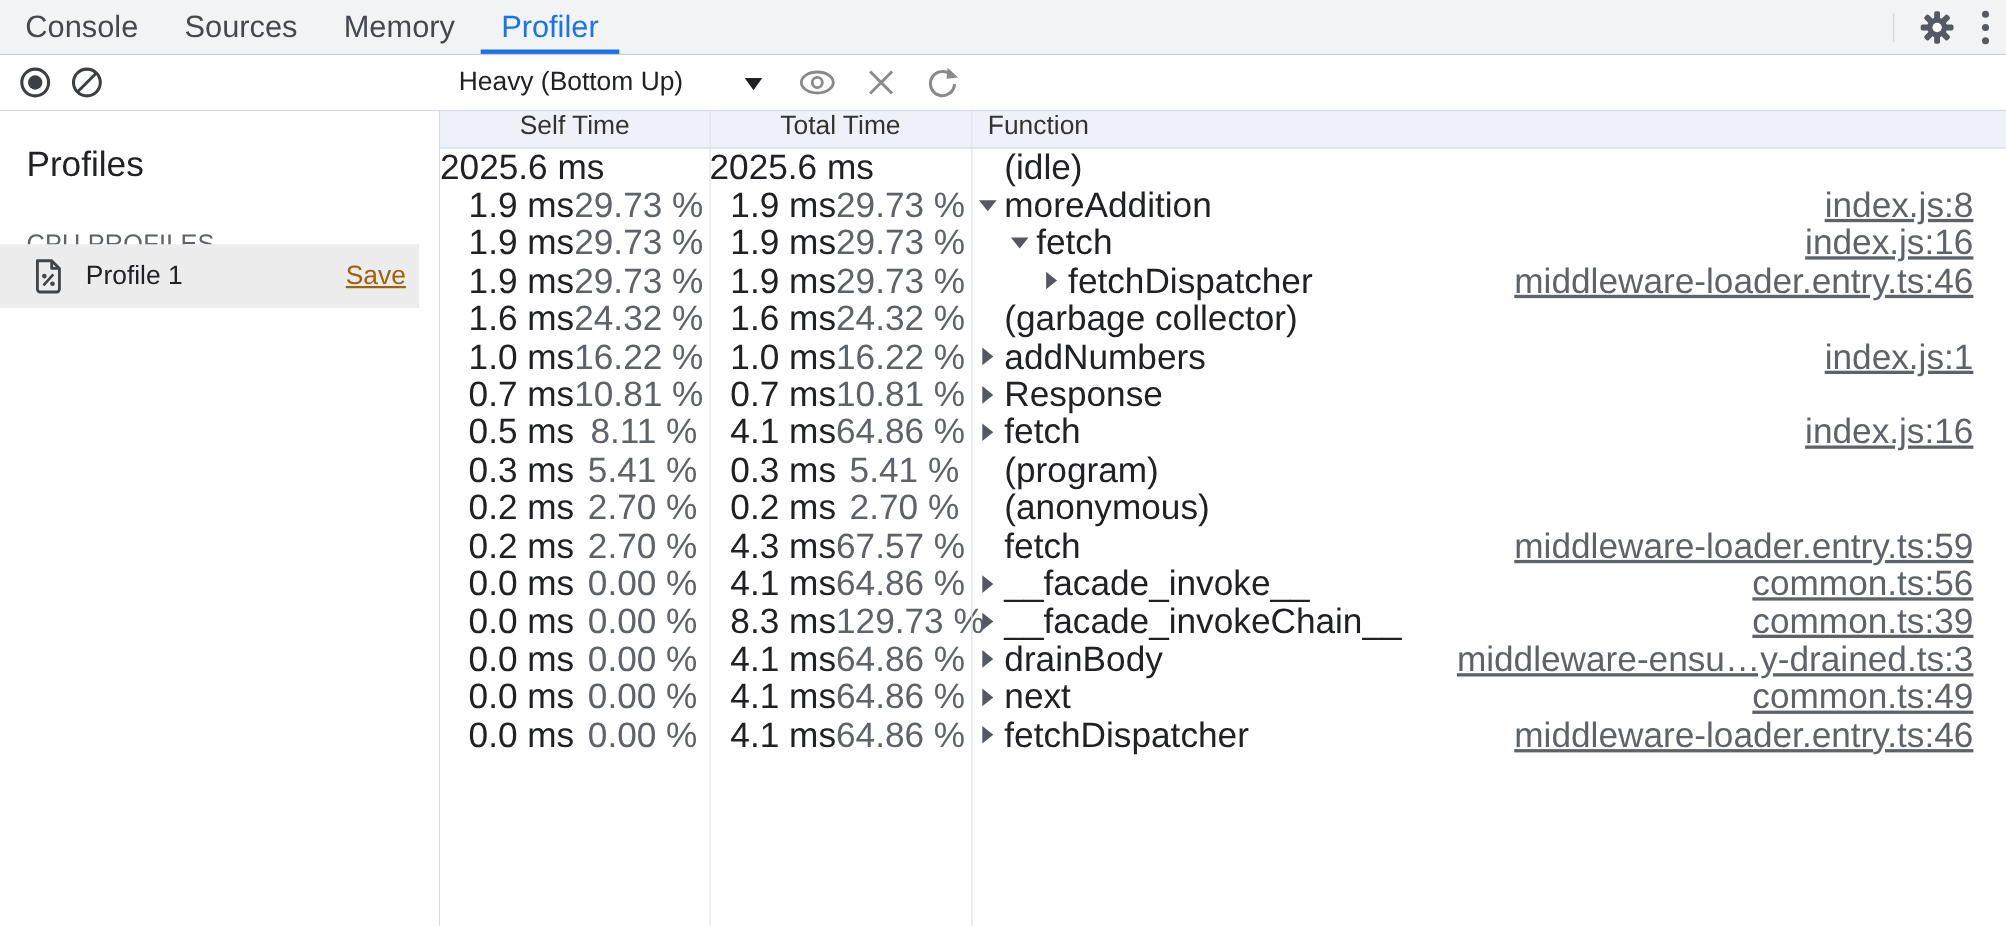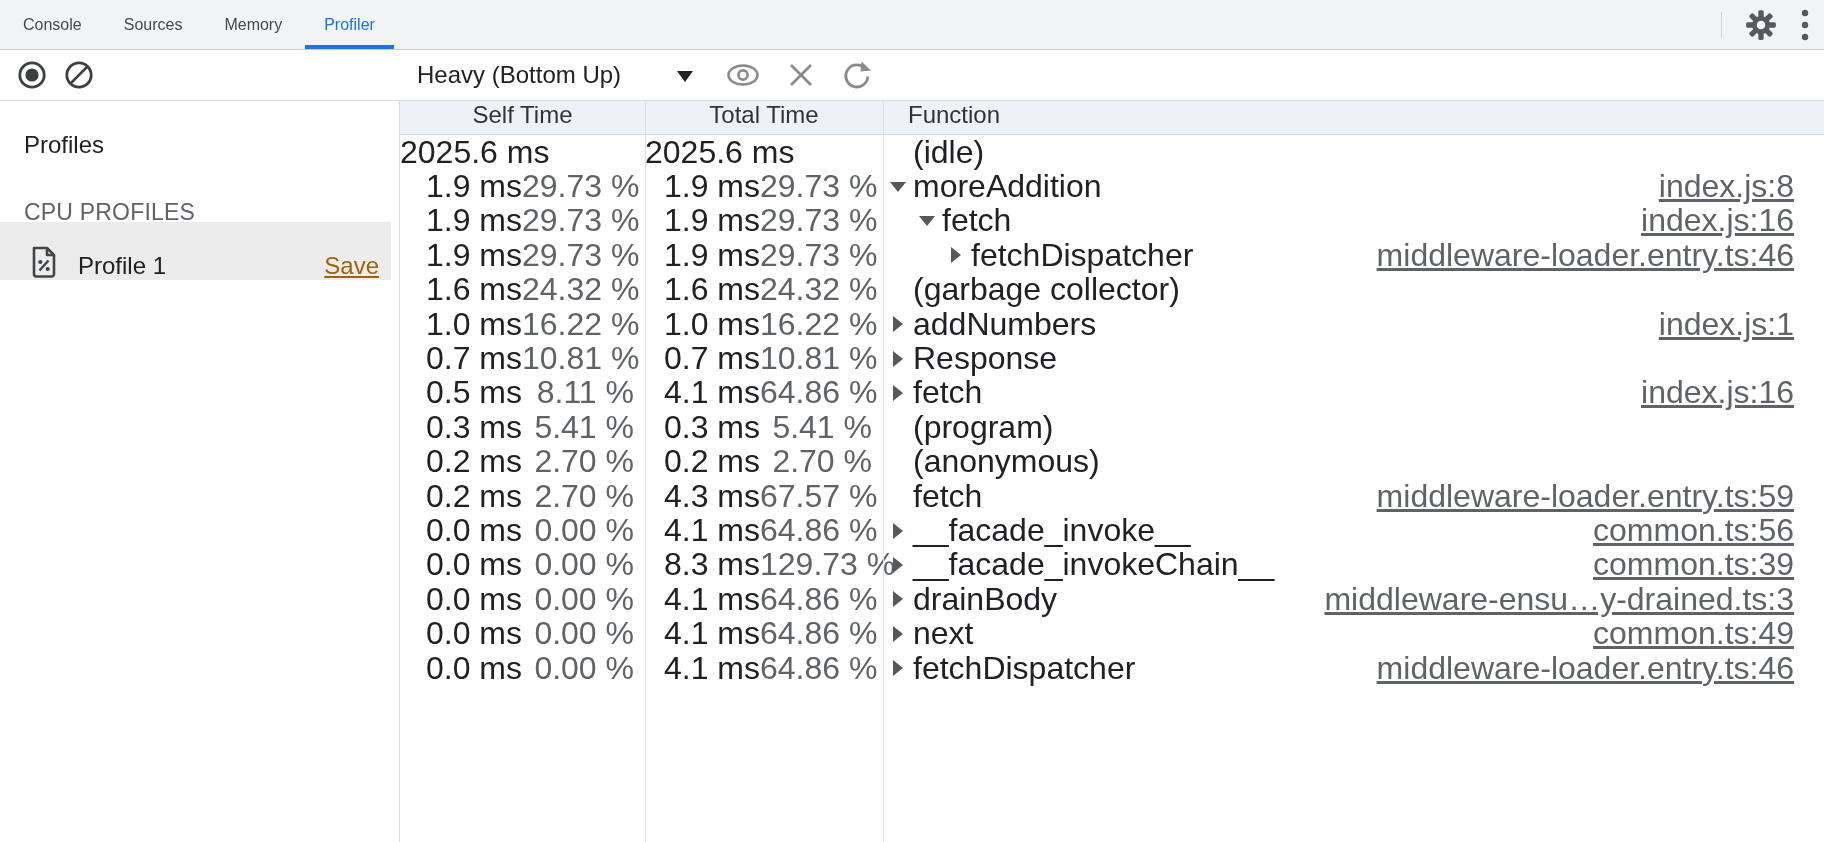--- a/index.html
+++ b/index.html
@@ -5,52 +5,52 @@
   html,body{margin:0;padding:0;}
   body{
     width:1824px;height:842px;position:relative;overflow:hidden;
     background:#ffffff;color:#202124;
     font-family:"Liberation Sans","DejaVu Sans",sans-serif;
     -webkit-font-smoothing:antialiased;
   }
   
   .tabbar{position:absolute;top:0;left:0;right:0;height:49px;background:#f1f3f4;
           border-bottom:1px solid #c9ccd1;display:flex;align-items:stretch;z-index:10;}
-  .tab{display:flex;align-items:center;padding:0 21px;font-size:16px;color:#45494e;position:relative;cursor:default;}
+  .tab{display:flex;align-items:center;padding:0 21px;font-size:28px;color:#45494e;position:relative;cursor:default;}
   .tab:first-child{margin-left:2px;}
   .tab.active{color:#1a73e8;}
   .tab.active::after{content:"";position:absolute;left:2px;right:2px;bottom:0;height:4px;background:#1a73e8;}
   .tabbar-right{margin-left:auto;display:flex;align-items:center;padding-right:14px;gap:22px;}
   .tb-divider{width:1px;height:26px;background:#cfd2d7;}
   
   .toolbar{position:absolute;top:50px;left:0;right:0;height:50px;background:#fff;
            border-bottom:1px solid #d7dade;display:flex;align-items:center;z-index:9;}
   .tb-left{width:399px;flex:none;display:flex;align-items:center;gap:17px;padding-left:17px;box-sizing:border-box;}
   .view-dd{display:flex;align-items:center;padding-left:18px;font-size:24px;color:#202124;gap:44px;}
   .caret-down{width:0;height:0;border-left:8px solid transparent;border-right:8px solid transparent;
               border-top:11px solid #202124;margin-left:12px;margin-top:3px;}
   .tb-icons{display:flex;align-items:center;gap:26px;margin-left:32px;}
   
   .v-line{position:absolute;width:1px;background:#d8dde6;z-index:8;}
   #v-sidebar{left:399px;top:50px;bottom:0;}
   #v-col1{left:645px;top:101px;bottom:0;background:#dbe1ec;}
   #v-col2{left:883px;top:101px;bottom:0;background:#dbe1ec;}
   .sidebar{position:absolute;top:101px;left:0;width:399px;bottom:0;background:#fff;}
-  .profiles-heading{margin:30px 0 0 24px;font-size:24px;color:#202124;}
+  .profiles-heading{margin:30px 0 0 24px;font-size:32px;color:#202124;}
   .section-label{margin:40px 0 0 24px;font-size:23px;color:#5f6368;letter-spacing:.2px;}
-  .profile-item{position:absolute;left:0;right:8px;top:121px;height:58px;background:#ececec;
-                display:flex;align-items:flex-end;padding:0 12px 0 28px;box-sizing:border-box;}
+  .profile-item{position:absolute;left:0;right:18px;top:121px;height:58px;background:#ececec;
+                display:flex;align-items:center;padding:0 12px 0 28px;box-sizing:border-box;}
   .profile-name{font-size:24px;margin-left:18px;color:#202124;}
   .save-link{margin-left:auto;font-size:24px;color:#a16207;text-decoration:underline;cursor:pointer;}
   
   .grid-header{position:absolute;left:400px;right:0;top:101px;height:33px;background:#eef1f8;
                border-bottom:1px solid #cfd8e6;display:flex;align-items:flex-start;font-size:24px;color:#333;z-index:3;}
   .gh-self{width:245px;text-align:center;}
   .gh-total{width:238px;text-align:center;}
-  .gh-fn{flex:1;padding-left:25px;}
+  .gh-fn{flex:1;padding-left:15px;}
   .grid-body{position:absolute;left:400px;right:0;top:135px;bottom:0;z-index:2;}
   .row{display:flex;height:34.4px;align-items:center;font-size:32px;}
   .cell{box-sizing:border-box;}
   .c-self{width:245px;display:flex;justify-content:flex-end;padding-right:11px;}
   .c-total{width:238px;display:flex;justify-content:flex-end;padding-right:11px;}
   .ms{text-align:right;color:#202124;white-space:pre;}
   .pct{width:112px;text-align:right;color:#5f6368;white-space:pre;}
   .c-fn{flex:1;display:flex;align-items:center;position:relative;}
   .indent{flex:none;}
   .tri-slot{width:30px;flex:none;display:flex;justify-content:center;align-items:center;}

